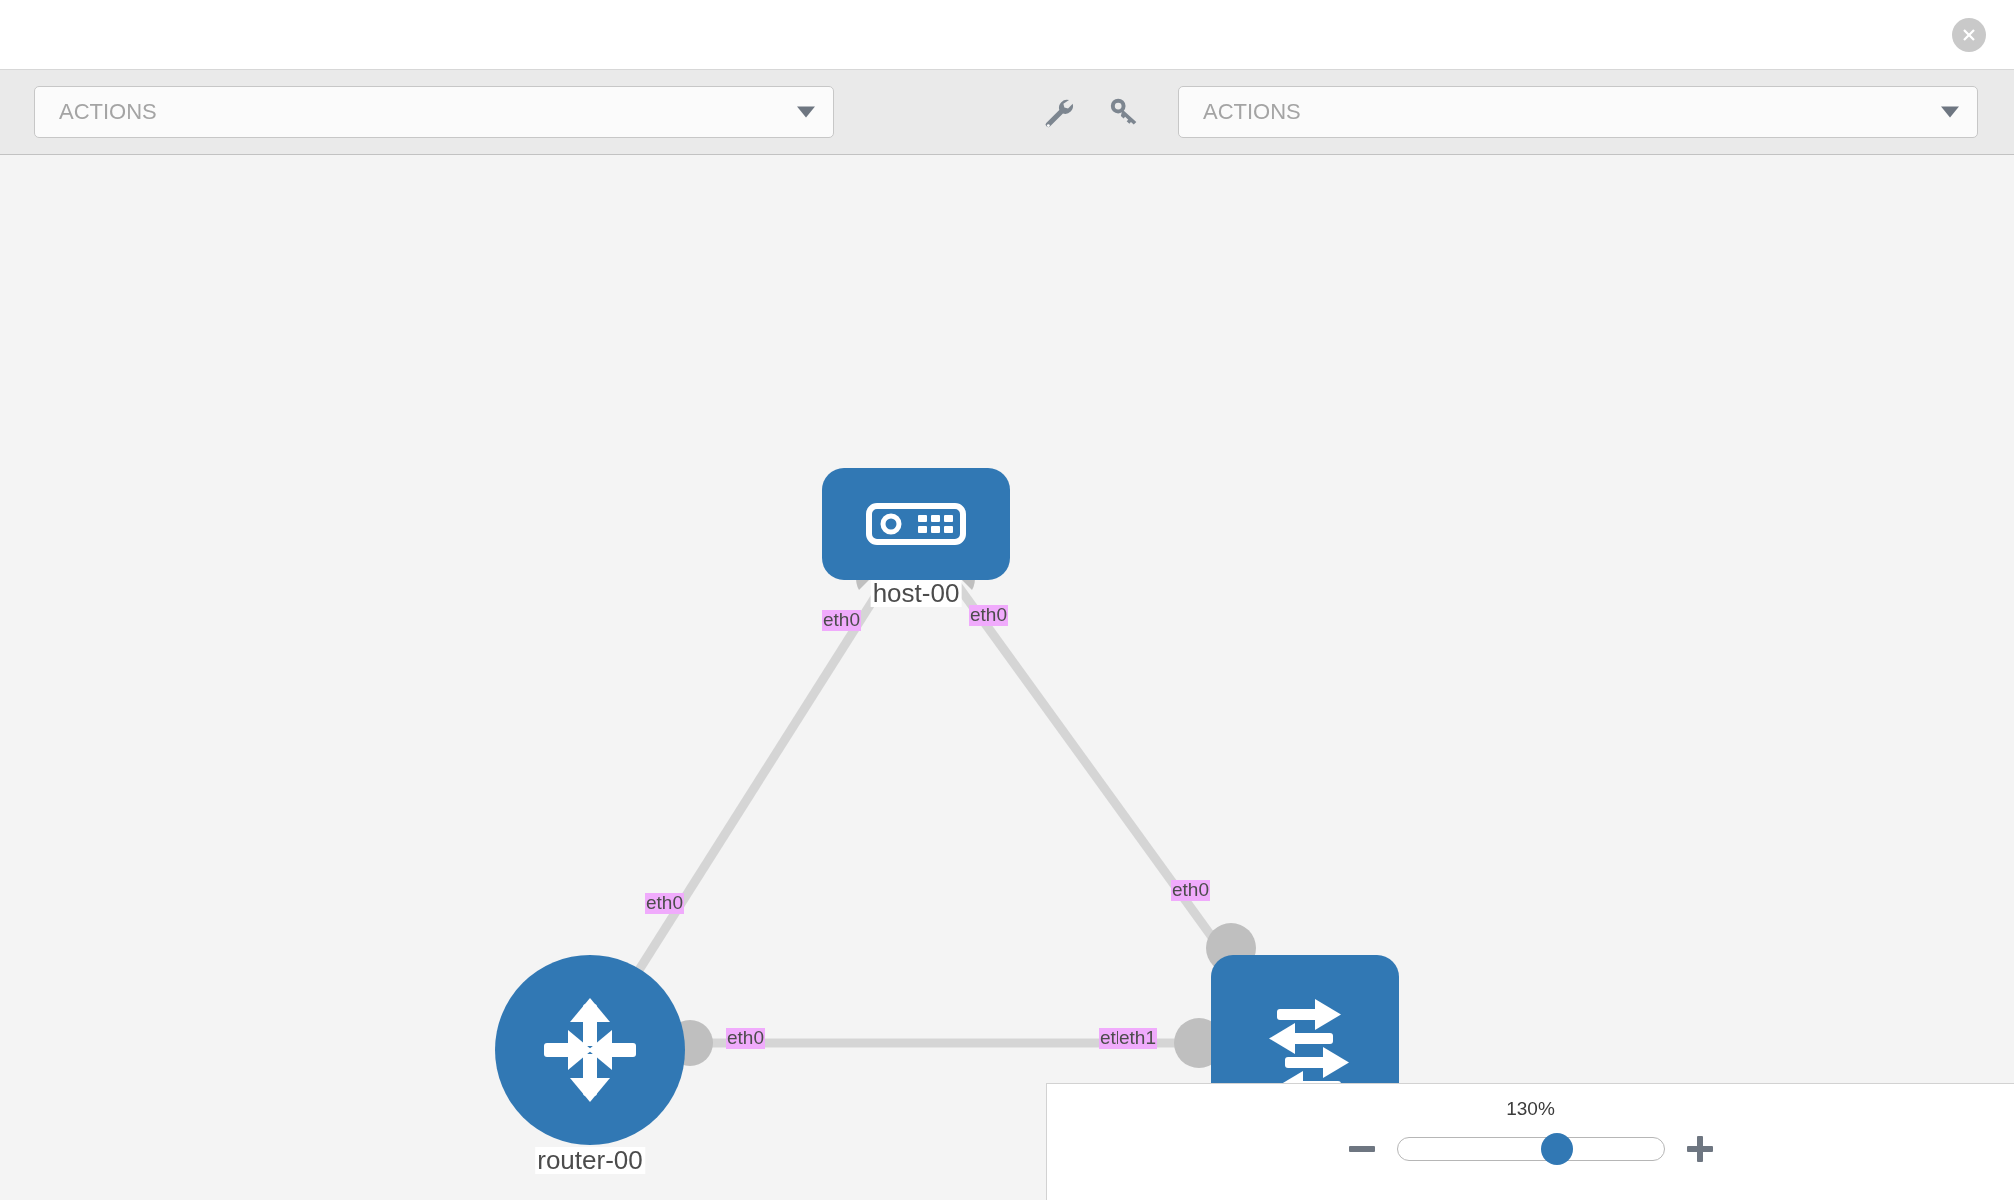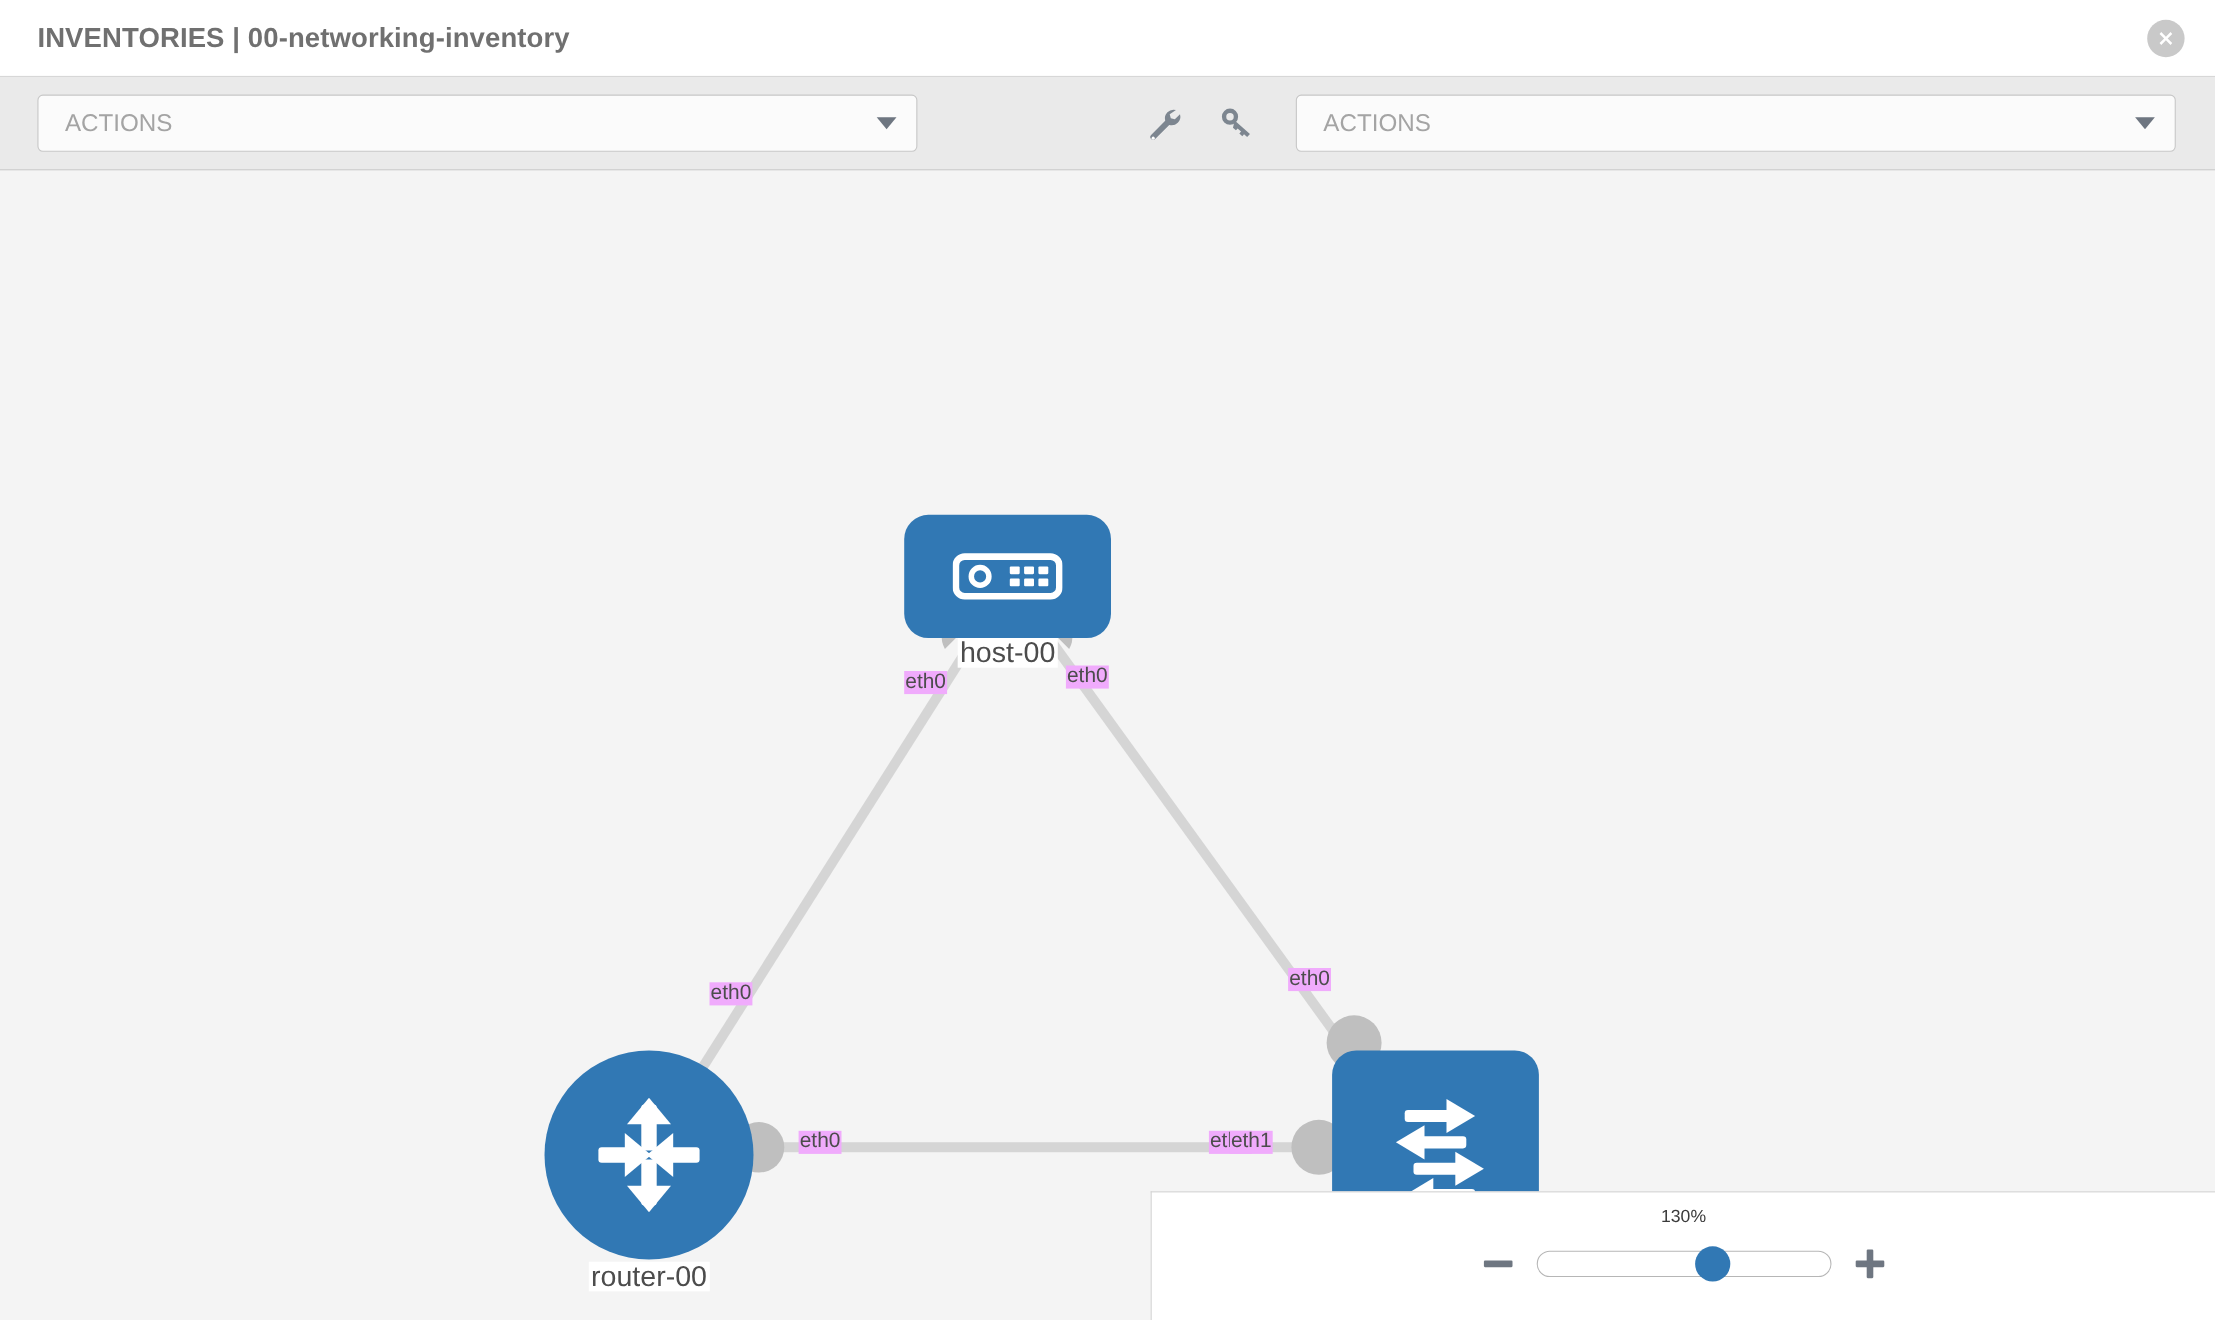--- a/index.html
+++ b/index.html
@@ -151,21 +151,21 @@
     height: 117px;
     background: #ffffff;
     border: 1px solid #d2d2d2;
     border-right: none;
     border-bottom: none;
   }
   .zoom-pct {
     position: absolute;
     top: 14px; left: 50%;
     transform: translateX(-50%);
-    font-size: 16px;
+    font-size: 19px;
     color: #3b3b3b;
   }
   .zoom-row {
     position: absolute;
     top: 52px; left: 0; right: 0;
     display: flex;
     align-items: center;
     justify-content: center;
     gap: 22px;
   }
@@ -208,21 +208,20 @@
     border-radius: 50%;
     background: #3178b4;
     transform: translate(-50%, -50%);
     cursor: pointer;
   }
 </style>
 </head>
 <body>
 
 <div class="header">
-  <div class="header-title">INVENTORIES | 00-networking-inventory</div>
   <div class="close-btn">
     <svg width="20" height="20" viewBox="0 0 20 20">
       <path d="M5.8 4.2 L10 8.4 L14.2 4.2 L15.8 5.8 L11.6 10 L15.8 14.2 L14.2 15.8 L10 11.6 L5.8 15.8 L4.2 14.2 L8.4 10 L4.2 5.8 Z" fill="#ffffff"></path>
     </svg>
   </div>
 </div>
 
 <div class="toolbar">
 
   <div class="select-box actions-select">

